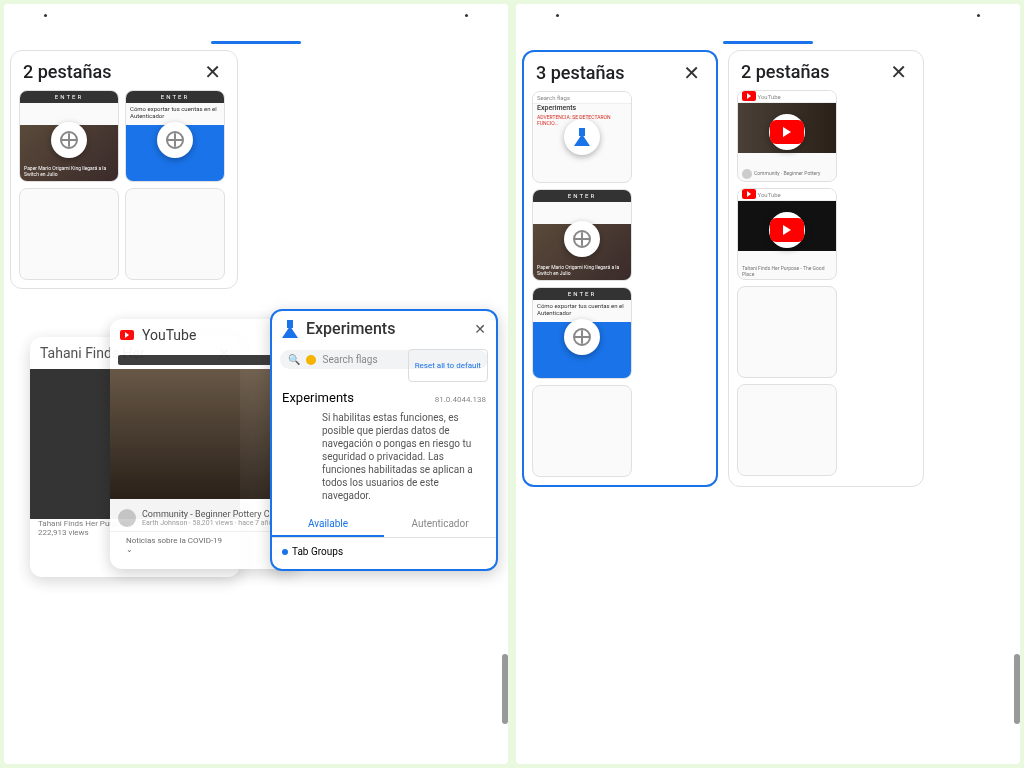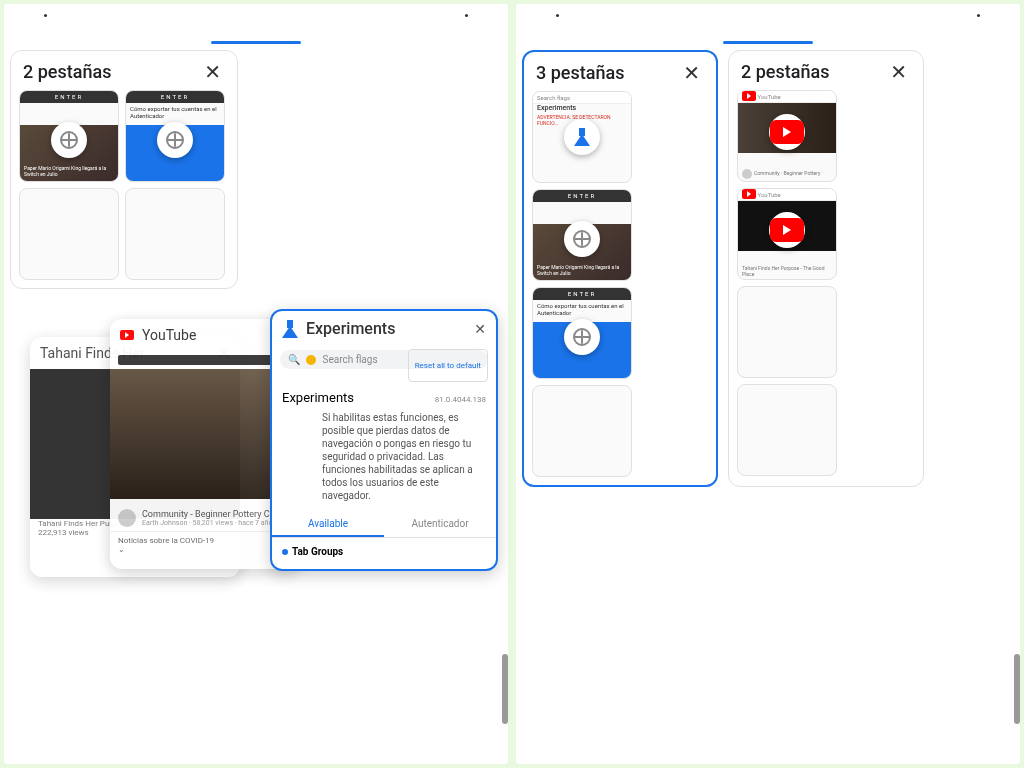--- a/index.html
+++ b/index.html
@@ -312,21 +312,21 @@
             <div style="height:10px;background:#333;border-radius:2px;"></div>
           </div>
         <div class="vid"></div>
         <div class="row">
           <div class="av"></div>
           <div style="flex:1">
             <div>Community - Beginner Pottery Clip 2</div>
             <div style="font-size:7px;color:#999;">Earth Johnson · 58,201 views · hace 7 años</div>
           </div>
         </div>
-        <div style="font-size:8px;color:#666;padding:4px 8px;border-top:1px solid #eee;display:flex;justify-content:space-between;flex-direction:column;">
+        <div style="font-size:8px;color:#666;padding:4px 16px;border-top:1px solid #eee;display:flex;justify-content:space-between;flex-direction:column;">
           <span>Noticias sobre la COVID-19</span>
             <span>⌄</span>
         </div>
       </div>
 
       <div class="float-card card-exp">
         <div class="fc-head">
           <span class="flask"></span>
           <span style="font-weight:500;font-size:16px;">Experiments</span>
           <span class="fx">✕</span>
@@ -340,21 +340,21 @@
         <div class="sub">
           <span>Experiments</span>
           <span class="ver">81.0.4044.138</span>
         </div>
         <div class="desc">Si habilitas estas funciones, es posible que pierdas datos de navegación o pongas en riesgo tu seguridad o privacidad. Las funciones habilitadas se aplican a todos los usuarios de este navegador.</div>
         <div class="tabs">
           <span class="on">Available</span>
           <span>Autenticador</span>
         </div>
         <div class="flag">
-          <div><span class="dot"></span><span style="font-weight:700;">Tab Groups</span></div>
+          <div><span class="dot"></span><span style="font-weight:400;">Tab Groups</span></div>
         </div>
       </div>
     </div>
   </div>
   <div class="scrollbar"></div>
 </div>
 
 <div class="phone">
   <div class="topbar">
     <div class="indicator"></div>

